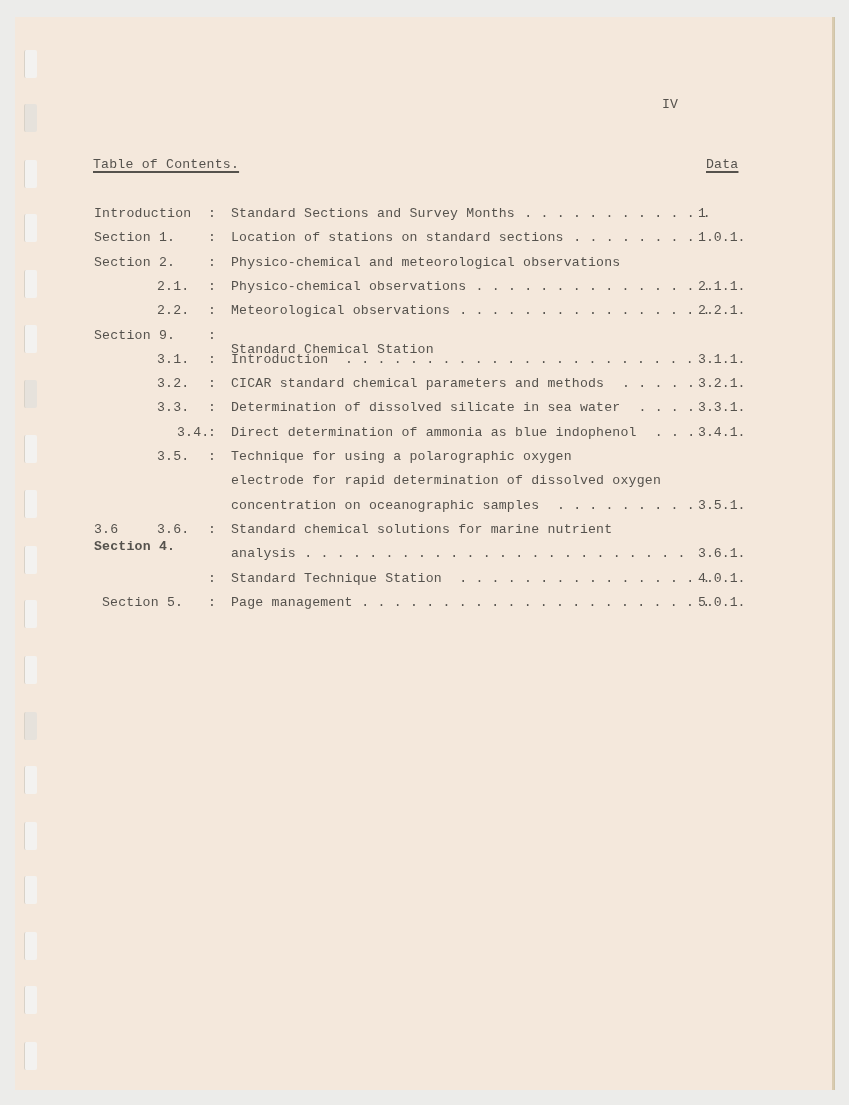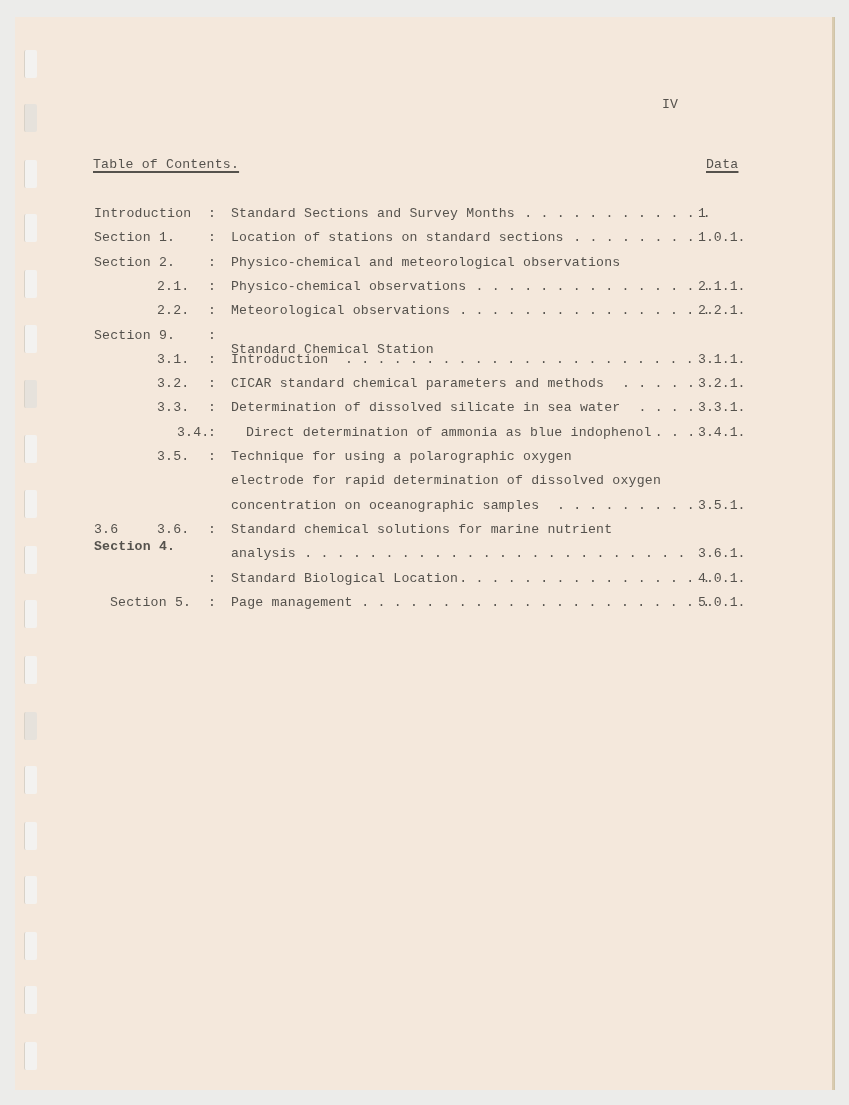--- a/index.html
+++ b/index.html
@@ -96,40 +96,40 @@
     <div class="t" style="left: 231px; top: 376.1px;">CICAR standard chemical parameters and methods</div>
     <div class="dots" style="left: 605.9px; top: 376.1px;">  . . . . .</div>
     <div class="pg" style="left: 698px; top: 376.1px;">3.2.1.</div>
     <div class="t" style="left: 157px; top: 400.4px;">3.3.</div>
     <div class="t" style="left: 208px; top: 400.4px;">:</div>
     <div class="t" style="left: 231px; top: 400.4px;">Determination of dissolved silicate in sea water</div>
     <div class="dots" style="left: 622.2px; top: 400.4px;">  . . . .</div>
     <div class="pg" style="left: 698px; top: 400.4px;">3.3.1.</div>
     <div class="t" style="left: 157px; top: 424.7px; margin-left: 20px;">3.4.</div>
     <div class="t" style="left: 208px; top: 424.7px;">:</div>
-    <div class="t" style="left: 246px; top: 424.7px;">Direct determination of ammonia as blue indophenol</div>
+    <div class="t" style="left: 231px; top: 424.7px;">Direct determination of ammonia as blue indophenol</div>
     <div class="dots" style="left: 638.5px; top: 424.7px;">  . . .</div>
     <div class="pg" style="left: 698px; top: 424.7px;">3.4.1.</div>
     <div class="t" style="left: 157px; top: 449px;">3.5.</div>
     <div class="t" style="left: 208px; top: 449px;">:</div>
     <div class="t" style="left: 231px; top: 449px;">Technique for using a polarographic oxygen</div>
     <div class="t" style="left: 231px; top: 473.3px;">electrode for rapid determination of dissolved oxygen</div>
     <div class="t" style="left: 231px; top: 497.6px;">concentration on oceanographic samples</div>
     <div class="dots" style="left: 540.7px; top: 497.6px;">  . . . . . . . . .</div>
     <div class="pg" style="left: 698px; top: 497.6px;">3.5.1.</div>
     <div class="t" style="left: 94px; top: 521.9px;">3.6</div>
     <div class="t" style="left: 157px; top: 521.9px;">3.6.</div>
     <div class="t" style="left: 208px; top: 521.9px;">:</div>
     <div class="t" style="left: 231px; top: 521.9px;">Standard chemical solutions for marine nutrient</div>
     <div class="t" style="left: 231px; top: 546.2px;">analysis</div>
     <div class="dots" style="left: 296.2px; top: 546.2px;"> . . . . . . . . . . . . . . . . . . . . . . . .</div>
     <div class="pg" style="left: 698px; top: 546.2px;">3.6.1.</div>
     <div class="t" style="left: 94px; top: 539px; font-weight: bold;">Section 4.</div>
     <div class="t" style="left: 208px; top: 570.5px;">:</div>
-    <div class="t" style="left: 231px; top: 570.5px;">Standard Biological Location</div>
+    <div class="t" style="left: 231px; top: 570.5px;">Standard Technique Station</div>
     <div class="dots" style="left: 451.05px; top: 570.5px;"> . . . . . . . . . . . . . . . .</div>
     <div class="pg" style="left: 698px; top: 570.5px;">4.0.1.</div>
-    <div class="t" style="left: 110px; top: 594.8px;">Section 5.</div>
+    <div class="t" style="left: 102px; top: 594.8px;">Section 5.</div>
     <div class="t" style="left: 208px; top: 594.8px;">:</div>
     <div class="t" style="left: 231px; top: 594.8px;">Page management</div>
     <div class="dots" style="left: 353.25px; top: 594.8px;"> . . . . . . . . . . . . . . . . . . . . . .</div>
     <div class="pg" style="left: 698px; top: 594.8px;">5.0.1.</div>
   </div>
 
 </body></html>

